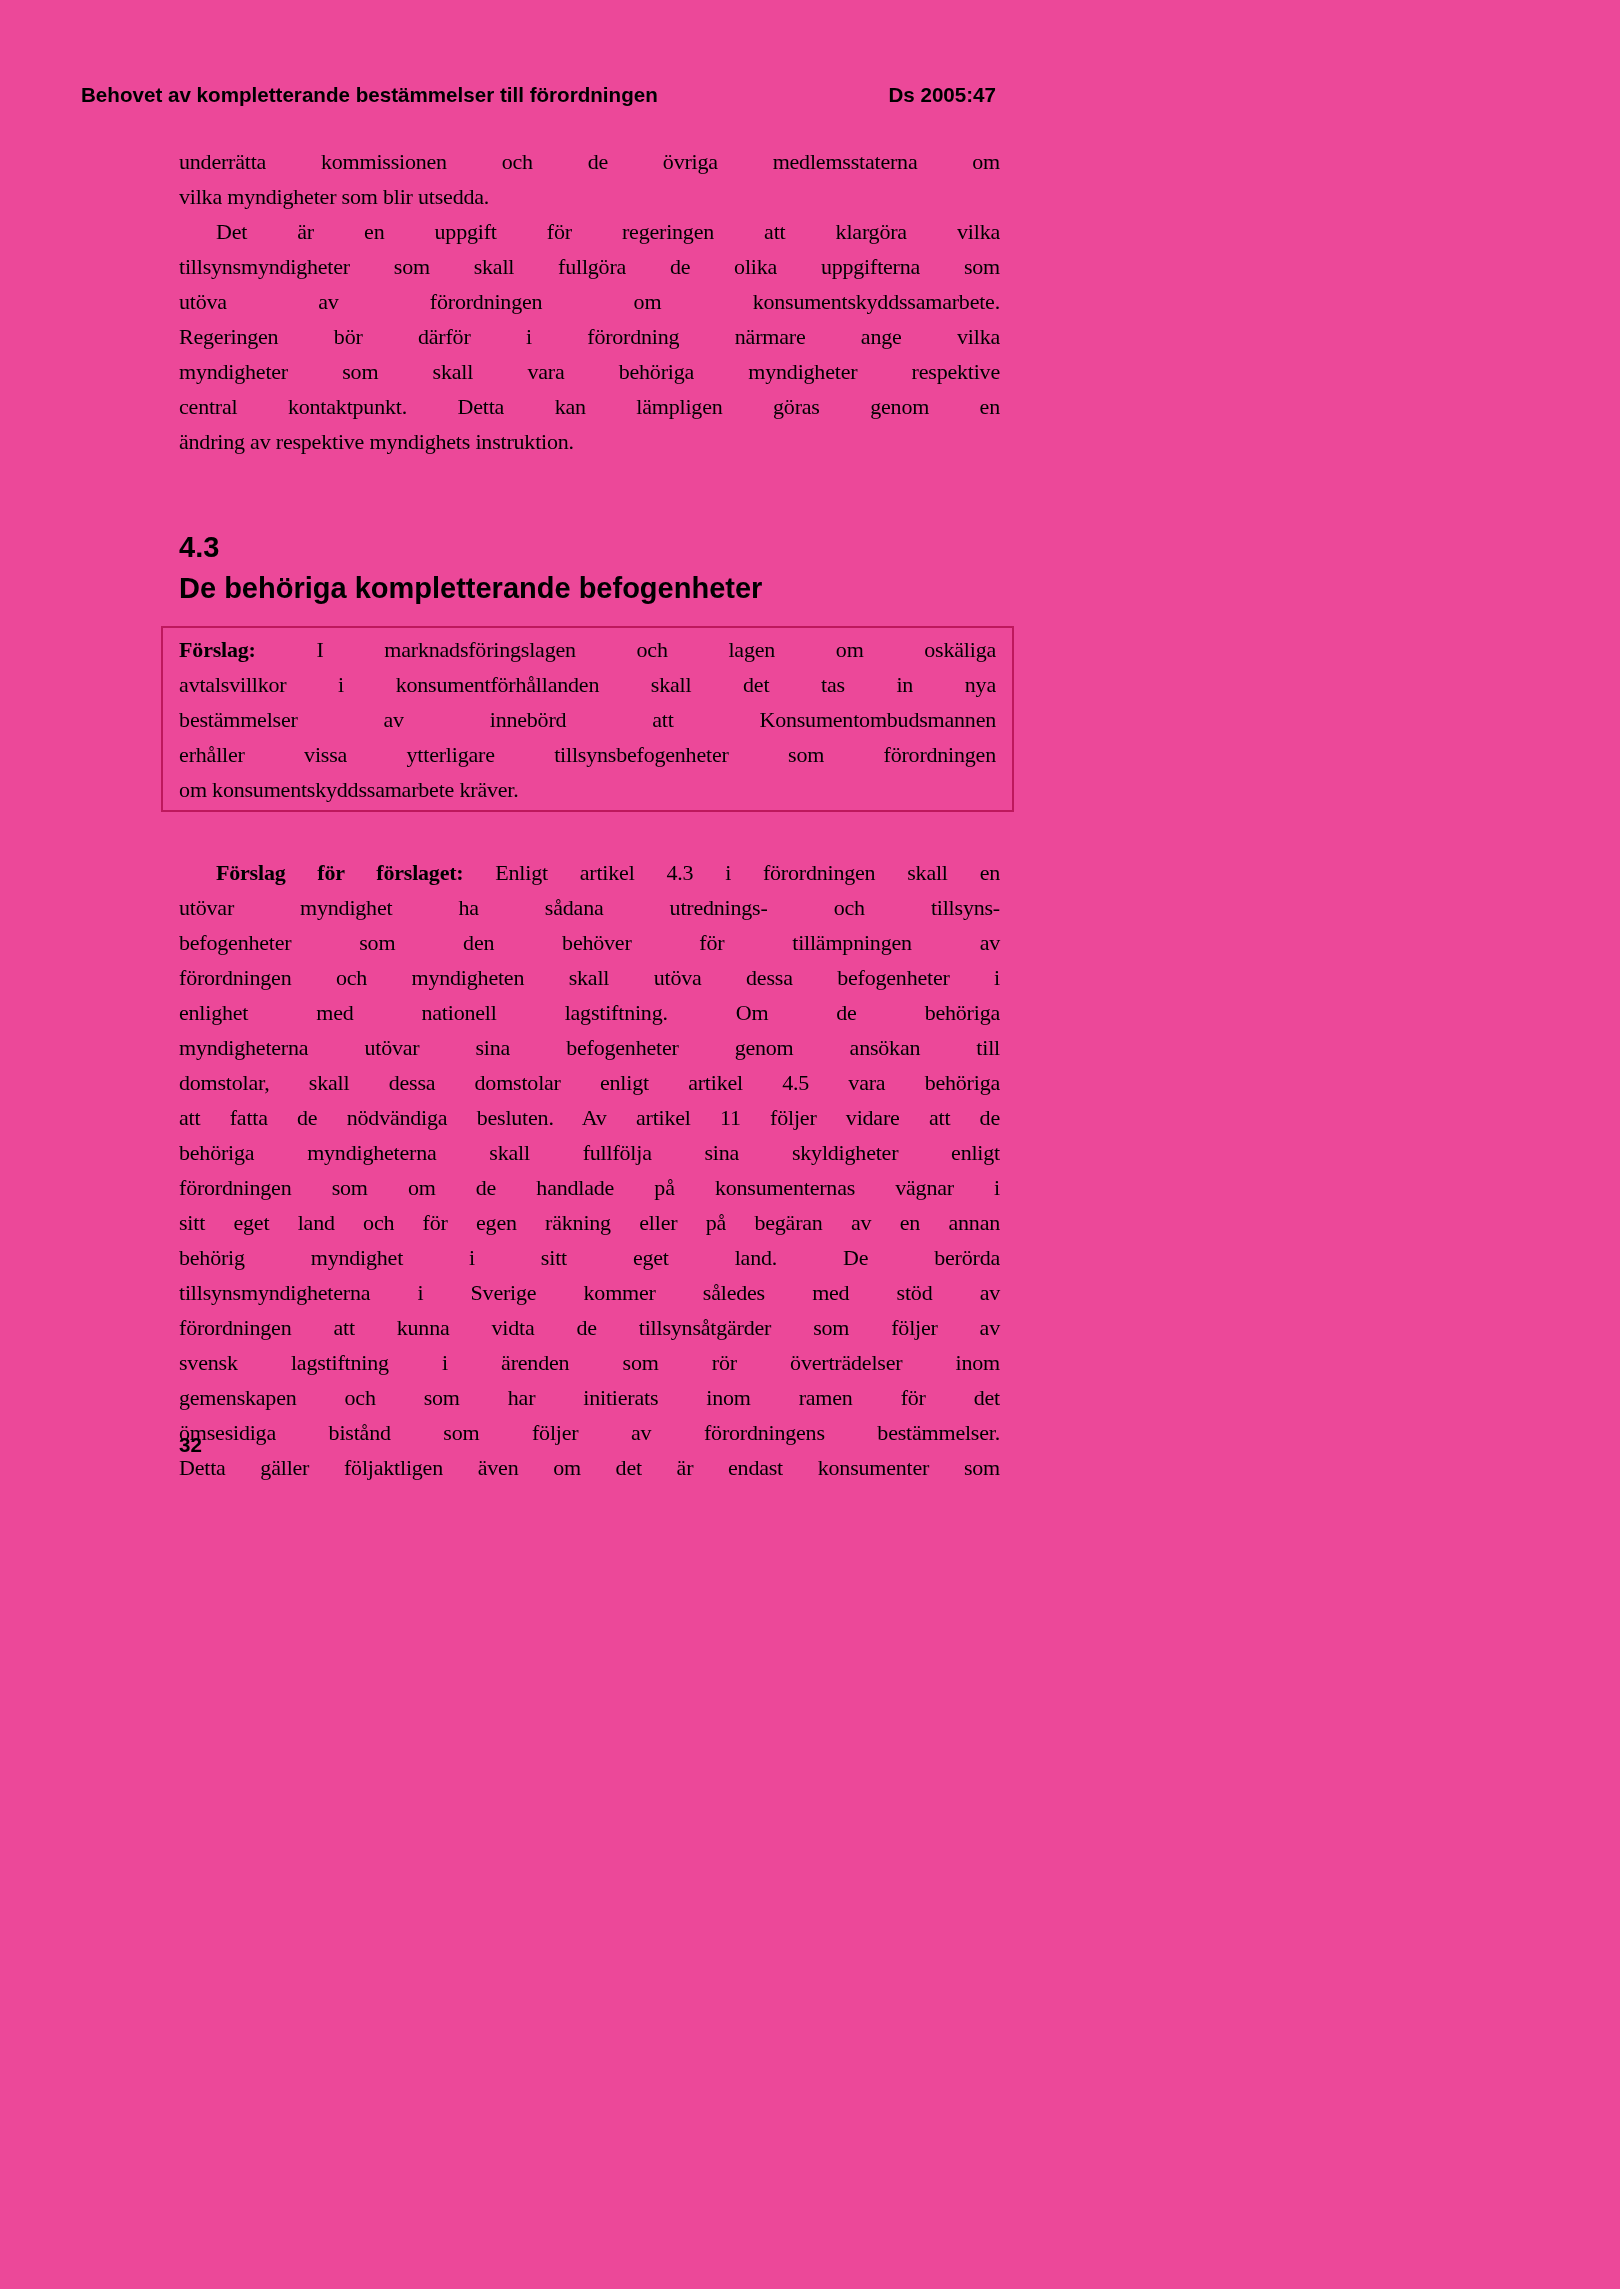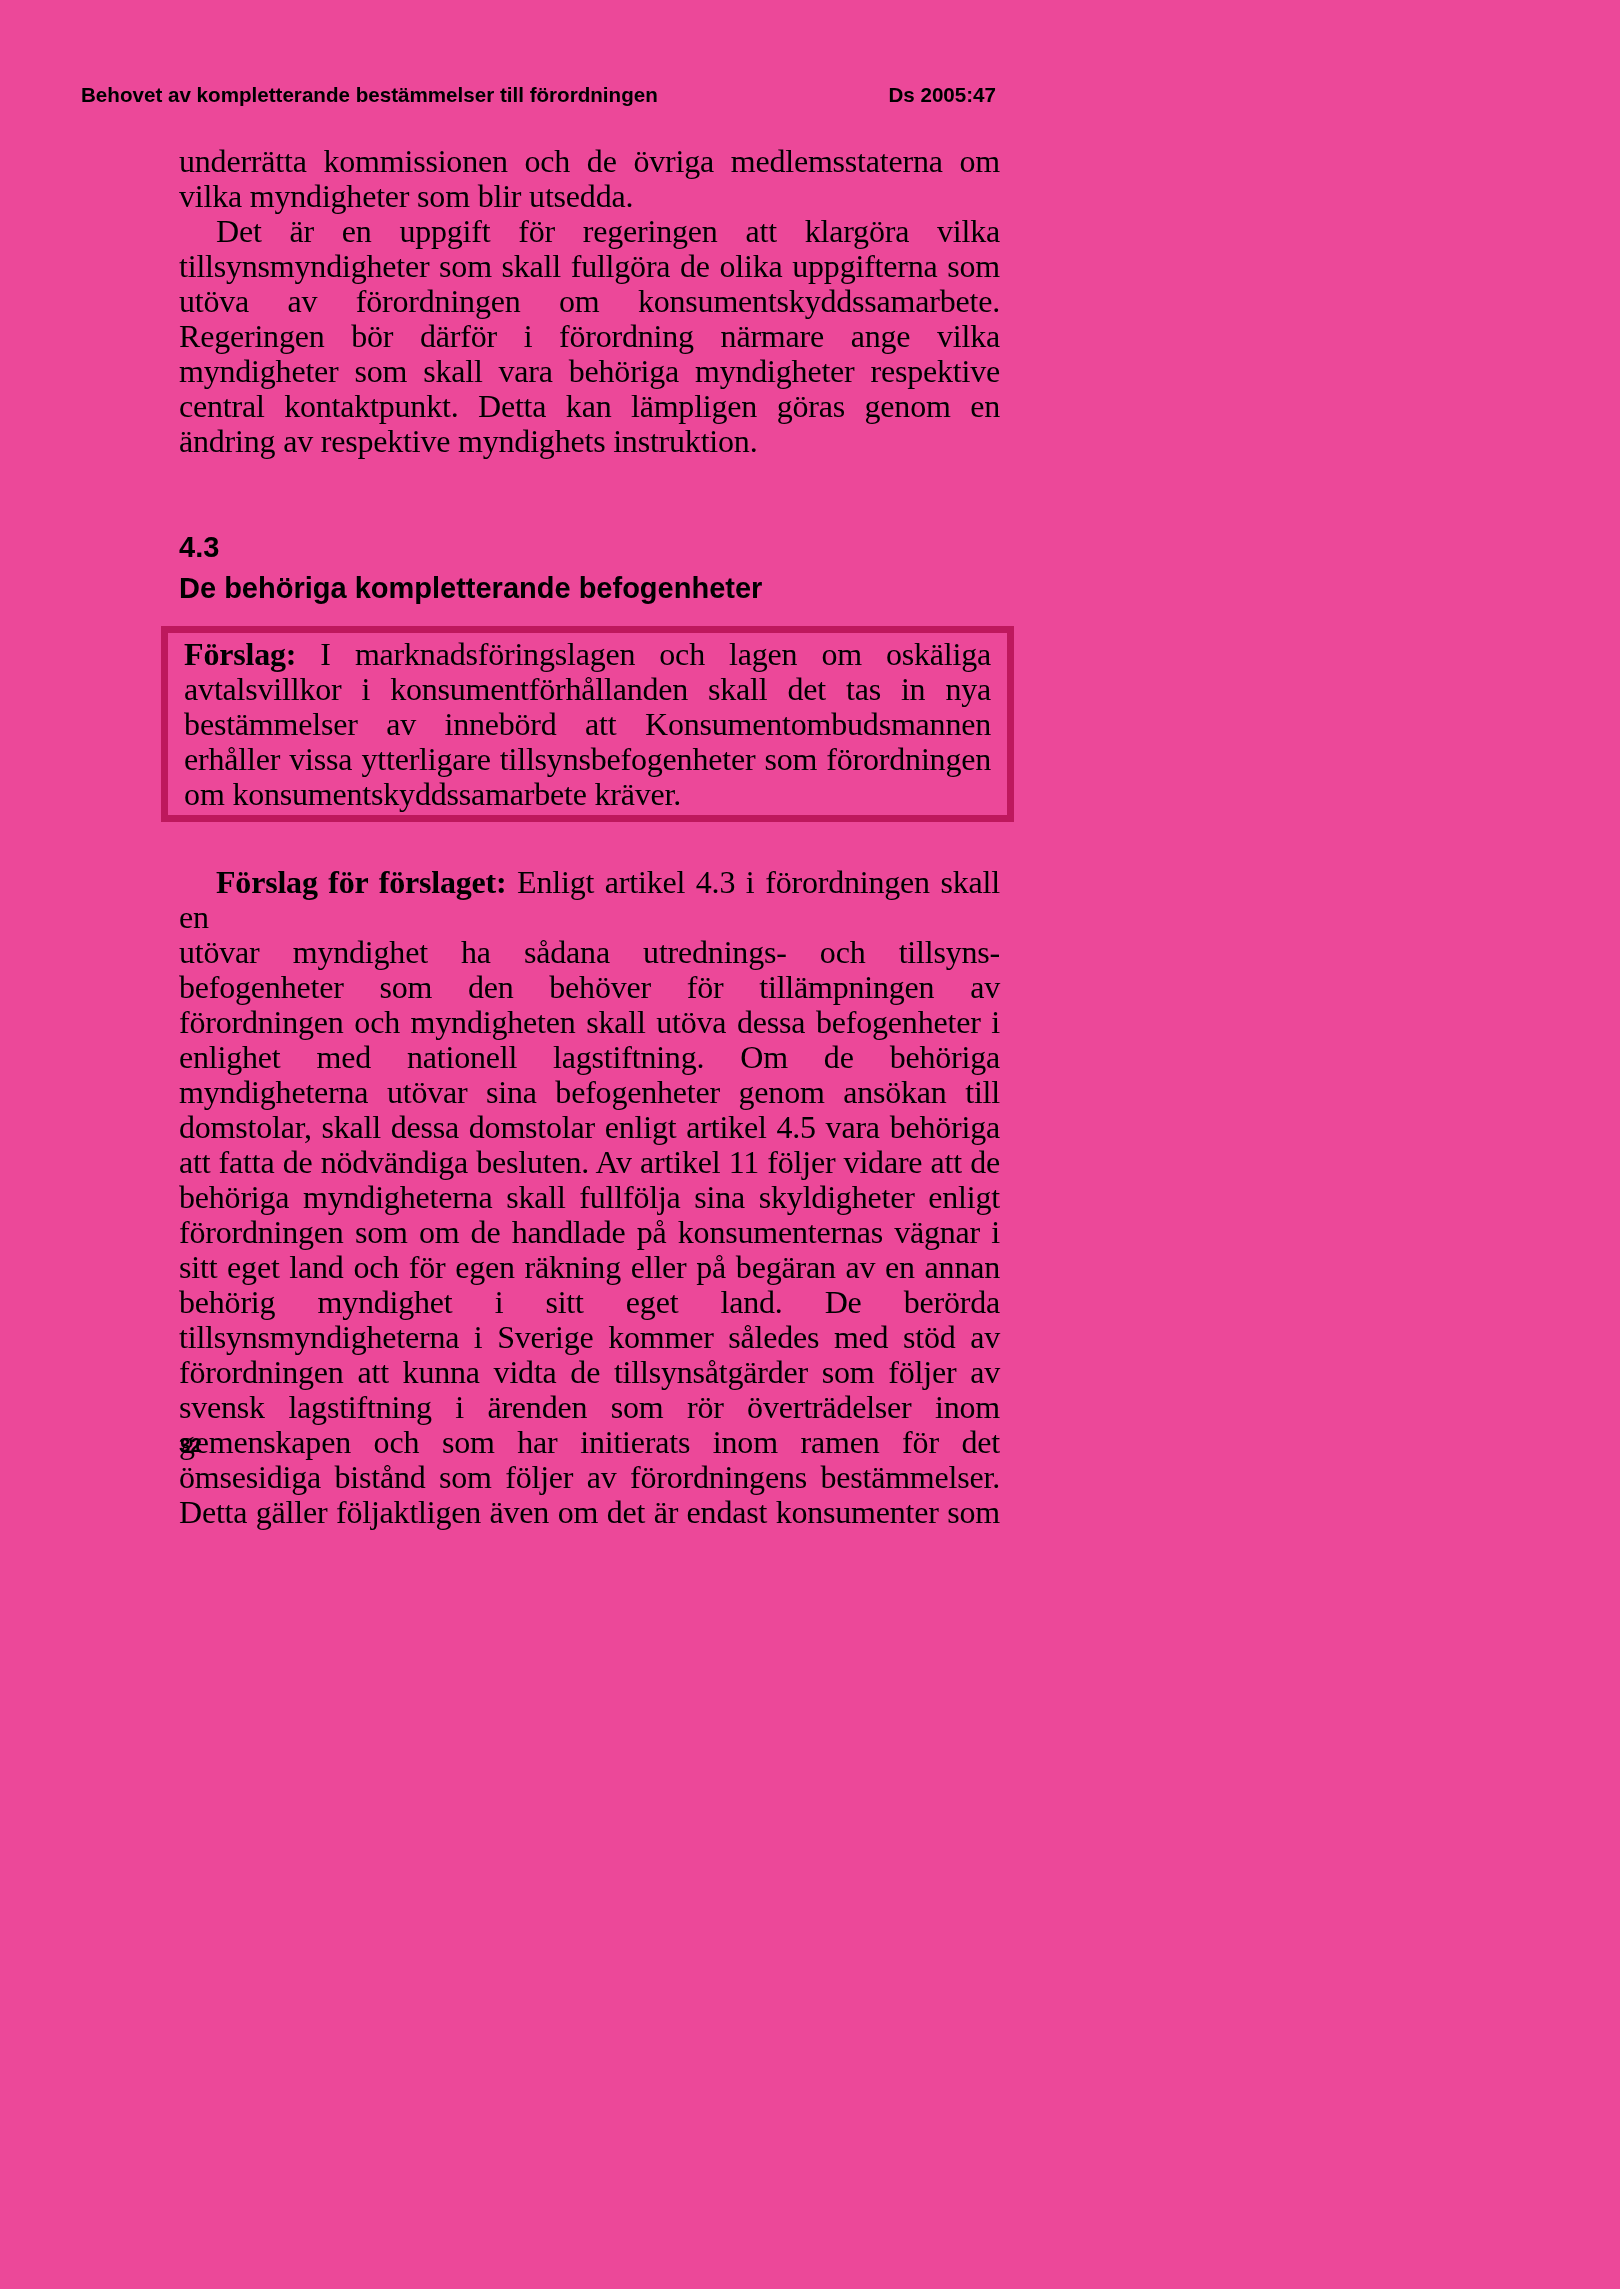--- a/index.html
+++ b/index.html
@@ -26,21 +26,21 @@
     font-size:20.6px;
     line-height:25.5px;
     white-space:nowrap;
   }
   
   .column {
     position:absolute;
     left:179px; top:144px; width:821px;
   }
   .ln {
-    font-size:32px;
+    font-size:22px;
     line-height:35px;
     letter-spacing:-0.2px;
     text-align:justify;
     text-align-last:left;
     white-space:normal;
   }
   .ln.j { text-align-last:justify; }
   .ln.ind { text-indent:37px; }
   .lead { font-weight:bold; }
   
@@ -51,21 +51,21 @@
     font-weight:bold;
     font-size:29px;
     line-height:41px;
     letter-spacing:0;
     flex-direction:column;
   }
   .sec-num { width:126px; flex:none; }
   
   .proposal {
     margin:16.7px -13.7px 0 -17.6px;
-    border:7px solid #be185d;
+    border:2px solid #be185d;
     padding:3.9px 15.7px 3.9px 15.7px;
   }
   
   .reasons { margin-top:43px; }
   
   .pagenum {
     position:absolute;
     left:179px; top:1433px;
     font-family:"Liberation Sans", sans-serif;
     font-weight:bold;

